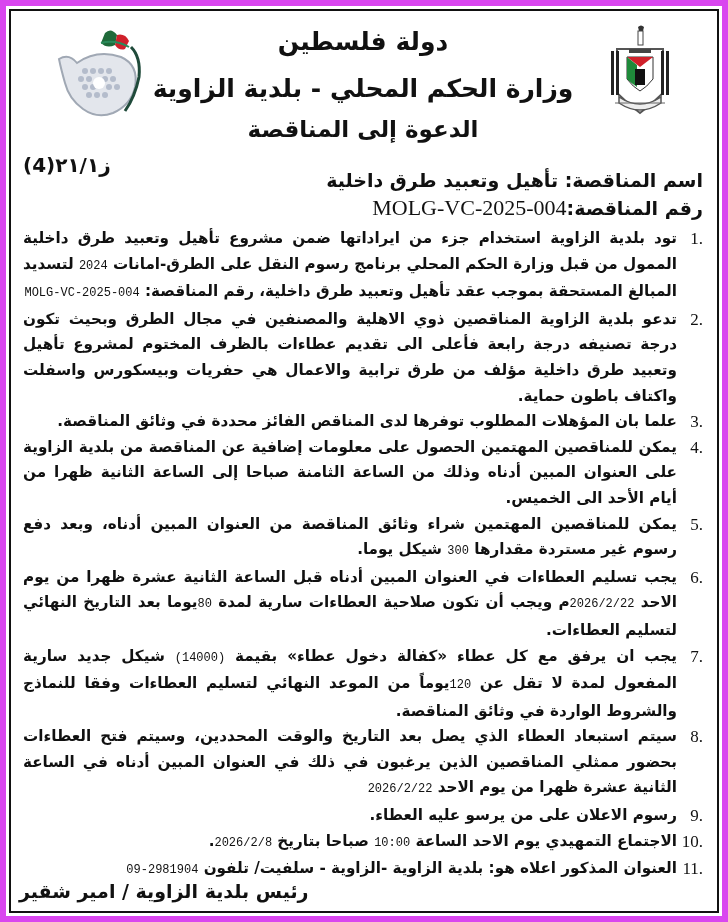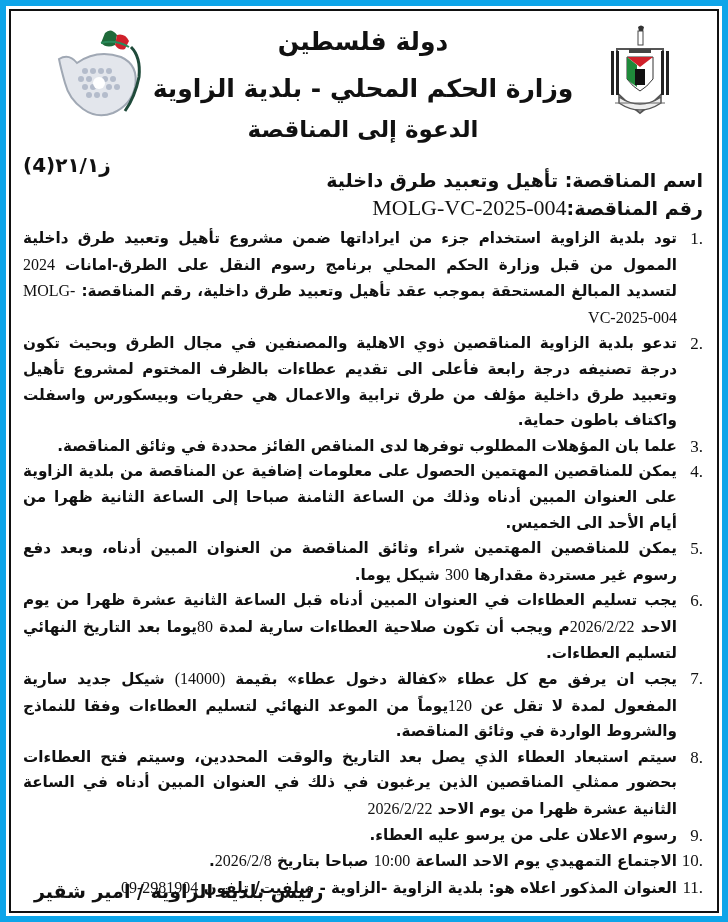--- a/index.html
+++ b/index.html
@@ -10,21 +10,21 @@
       overflow: hidden;
     }
     body {
       font-family: "DejaVu Sans", sans-serif;
       color: #111;
     }
     .frame-outer {
       position: absolute;
       left: 0; top: 0;
       width: 728px; height: 922px;
-      background: #0ea5e9;
+      background: #d946ef;
       padding: 6px;
     }
     .frame-gap {
       width: 100%; height: 100%;
       background: #fff;
       padding: 3px;
     }
     .frame-inner {
       position: relative;
       width: 100%; height: 100%;
@@ -95,27 +95,27 @@
       right: 0;
       top: 0;
       font-family: "Liberation Serif", serif;
       font-weight: normal;
       font-size: 17px;
       direction: ltr;
     }
     ol.items li .ltr {
       direction: ltr;
       unicode-bidi: isolate;
-      font-family: Liberation Serif, serif;
+      font-family: Liberation Mono, monospace;
       font-weight: normal;
-      font-size: 16px;
+      font-size: 12px;
     }
     .signature {
       position: absolute;
-      left: 23px;
+      left: 8px;
       bottom: 6px;
       font-size: 19px;
       font-weight: bold;
       line-height: 28px;
     }
   </style>
 </head>
 <body>
 
 <div class="frame-outer">

